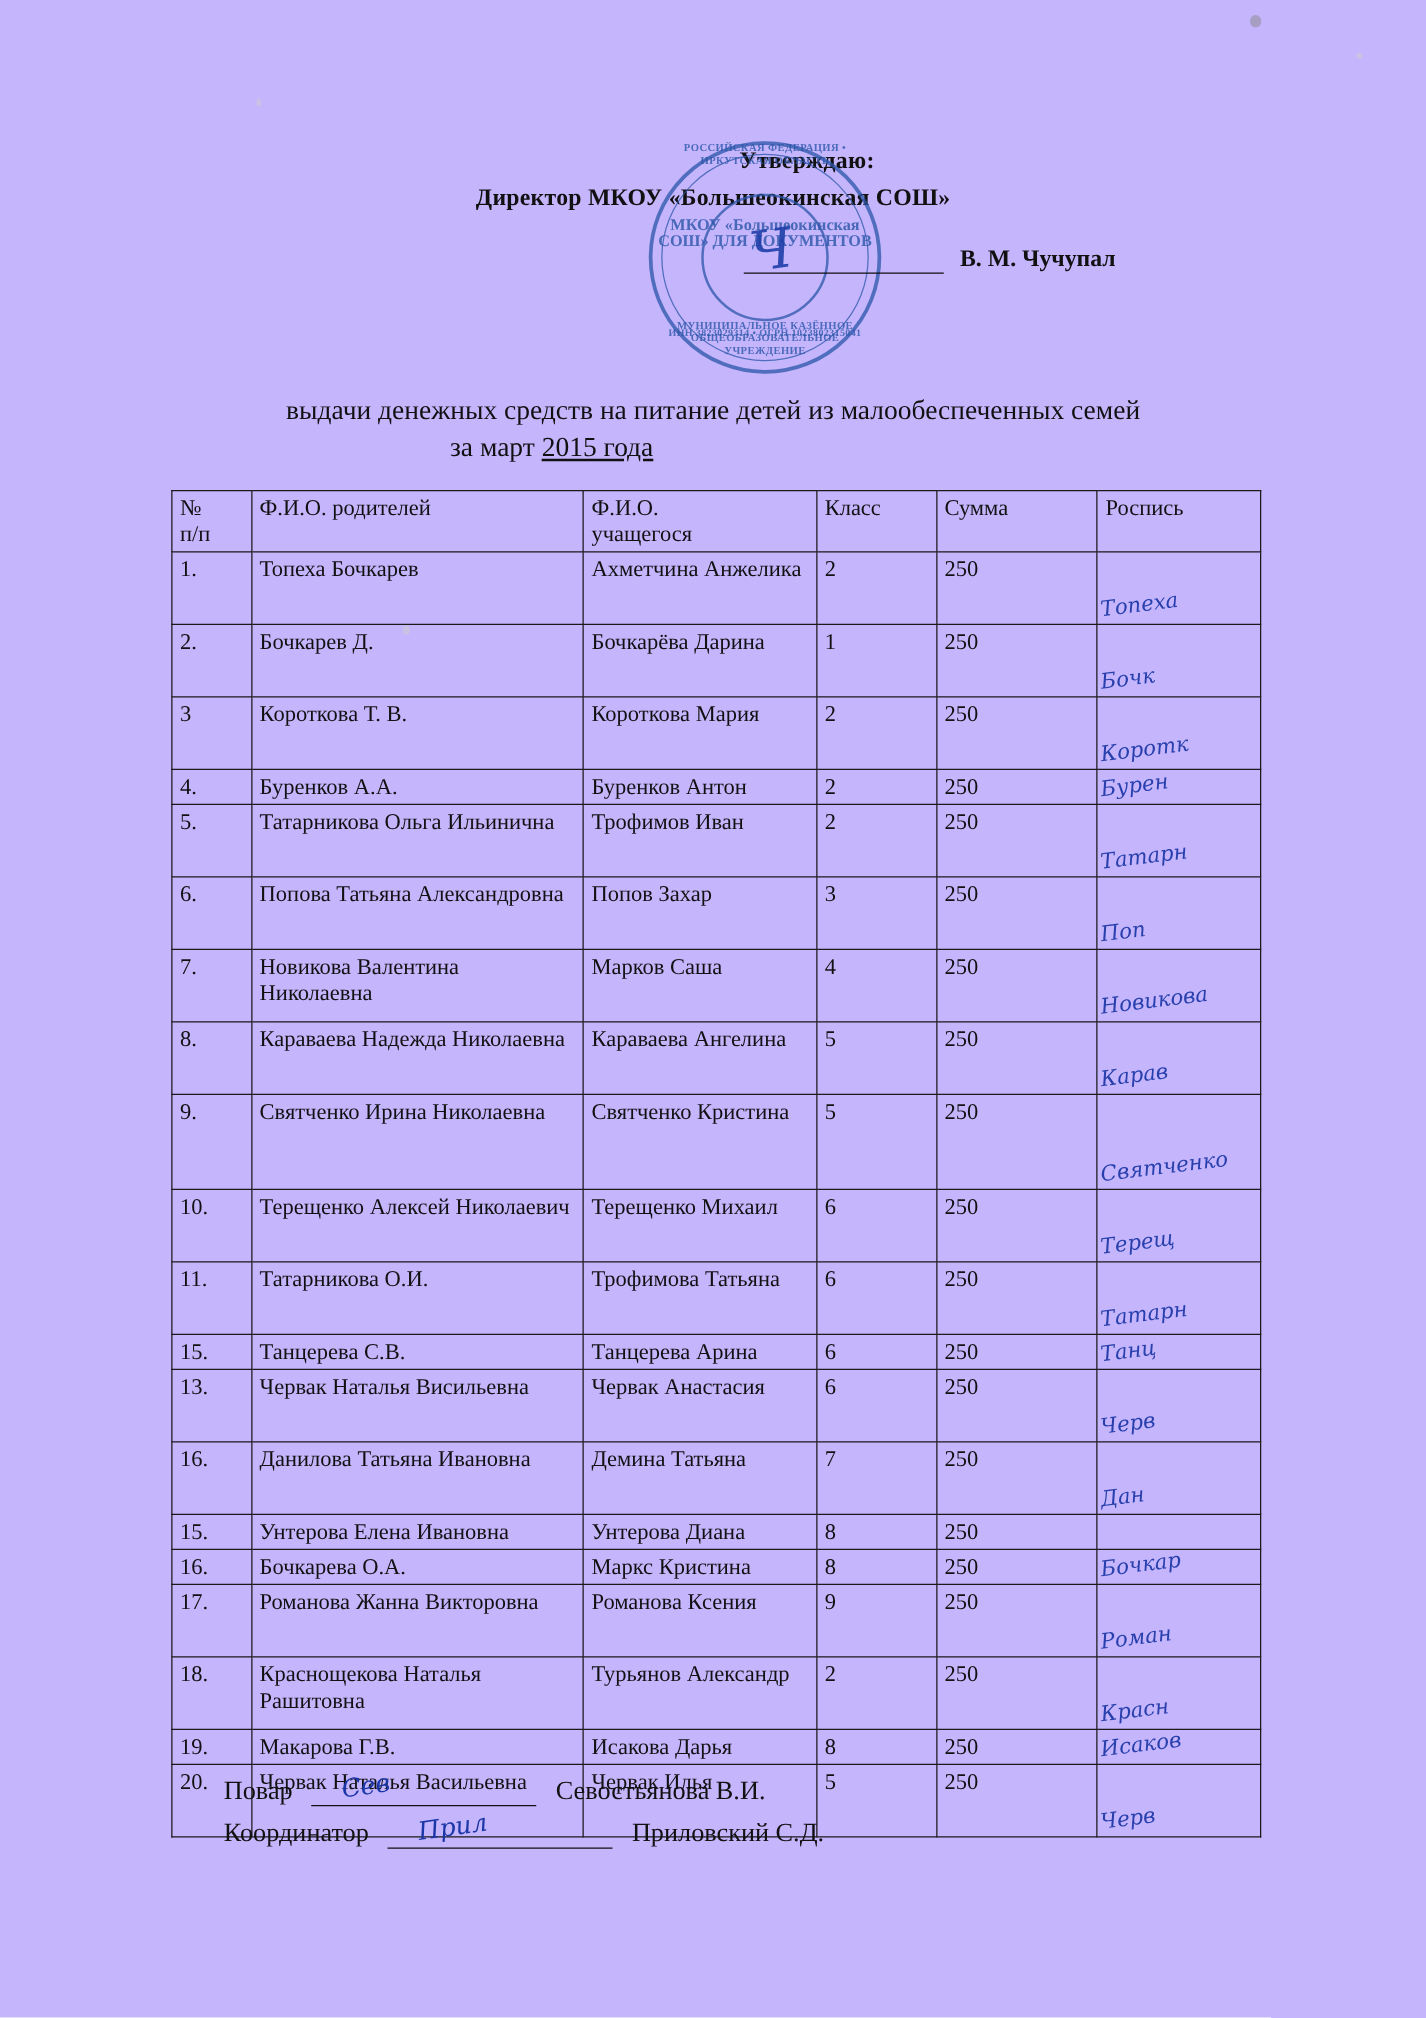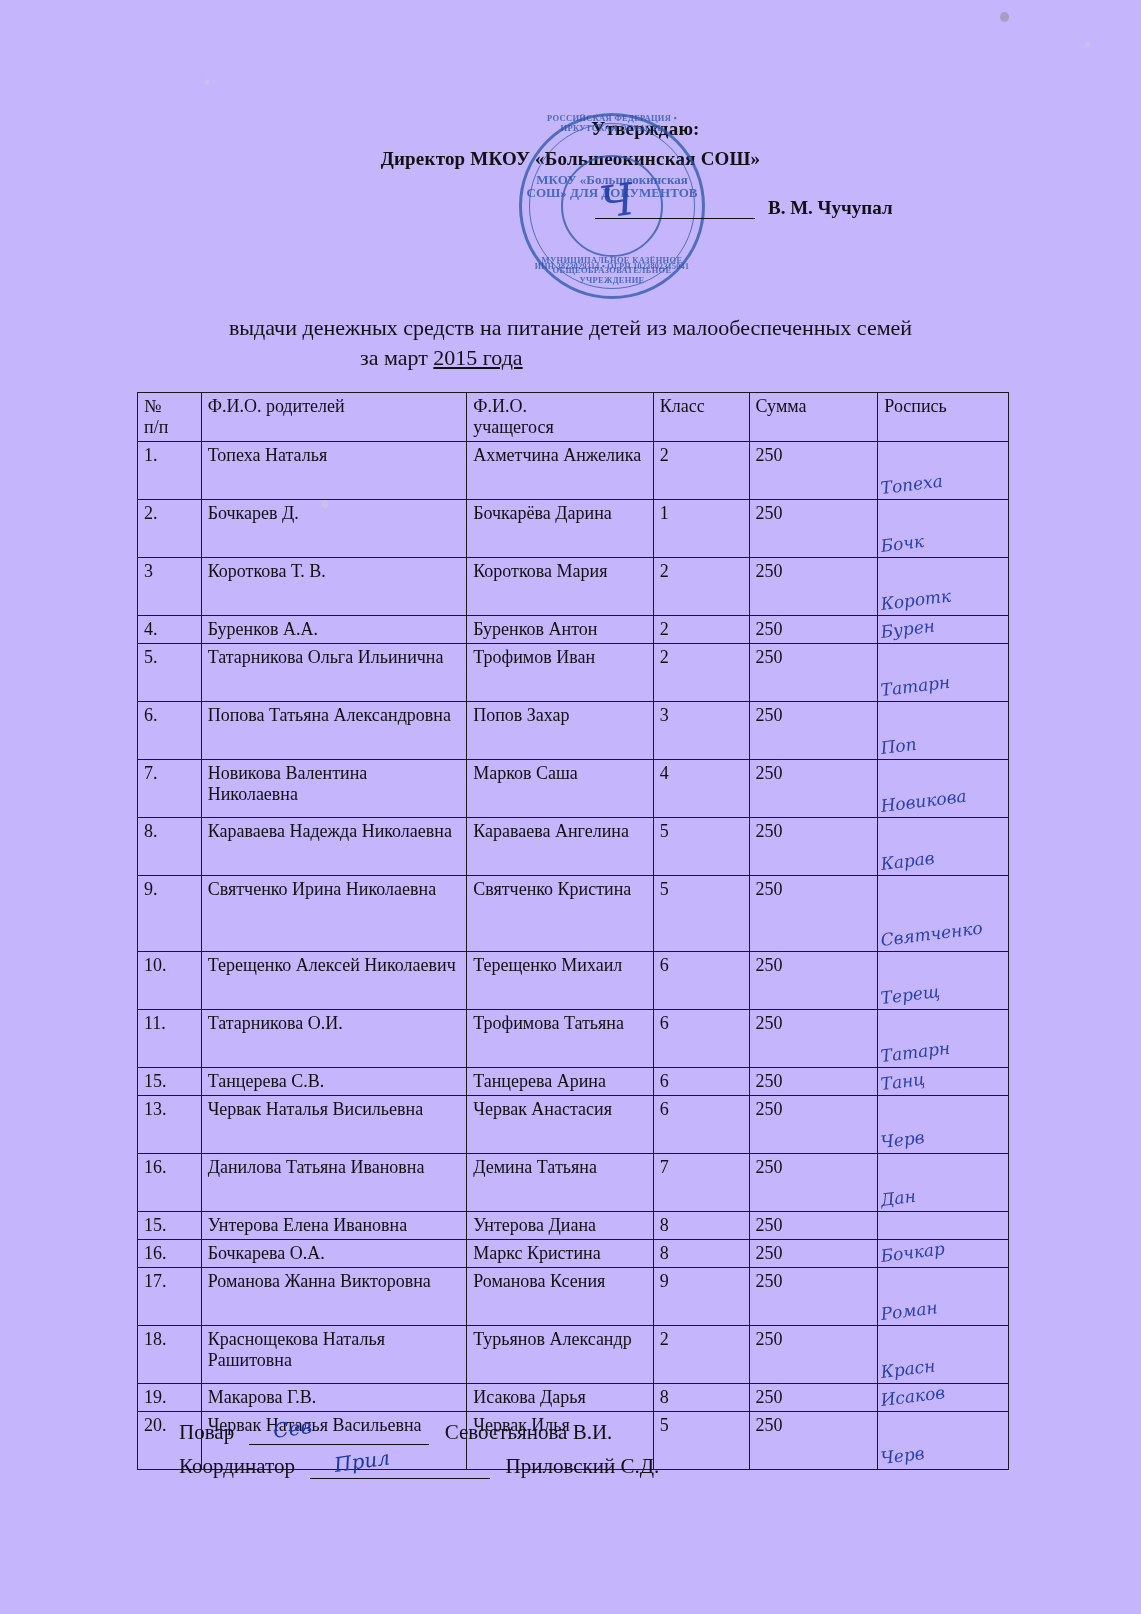--- a/index.html
+++ b/index.html
@@ -259,21 +259,21 @@
           <div>учащегося</div>
         </th>
         <th class="c-cls">Класс</th>
         <th class="c-sum">Сумма</th>
         <th class="c-sig">Роспись</th>
       </tr>
     </thead>
     <tbody id="tbody">
         <tr style="height: 58px;">
           <td class="c-num">1.</td>
-          <td class="c-par">Топеха Наталья</td>
+          <td class="c-par">Топеха Бочкарев</td>
           <td class="c-stu">Ахметчина Анжелика</td>
           <td class="c-cls">2</td>
           <td class="c-sum">250</td>
           <td class="c-sig sig-cell">
             <span class="sg">Топеха</span>
           </td>
         </tr>
         <tr style="height: 58px;">
           <td class="c-num">2.</td>
           <td class="c-par">Бочкарев Д.</td>

